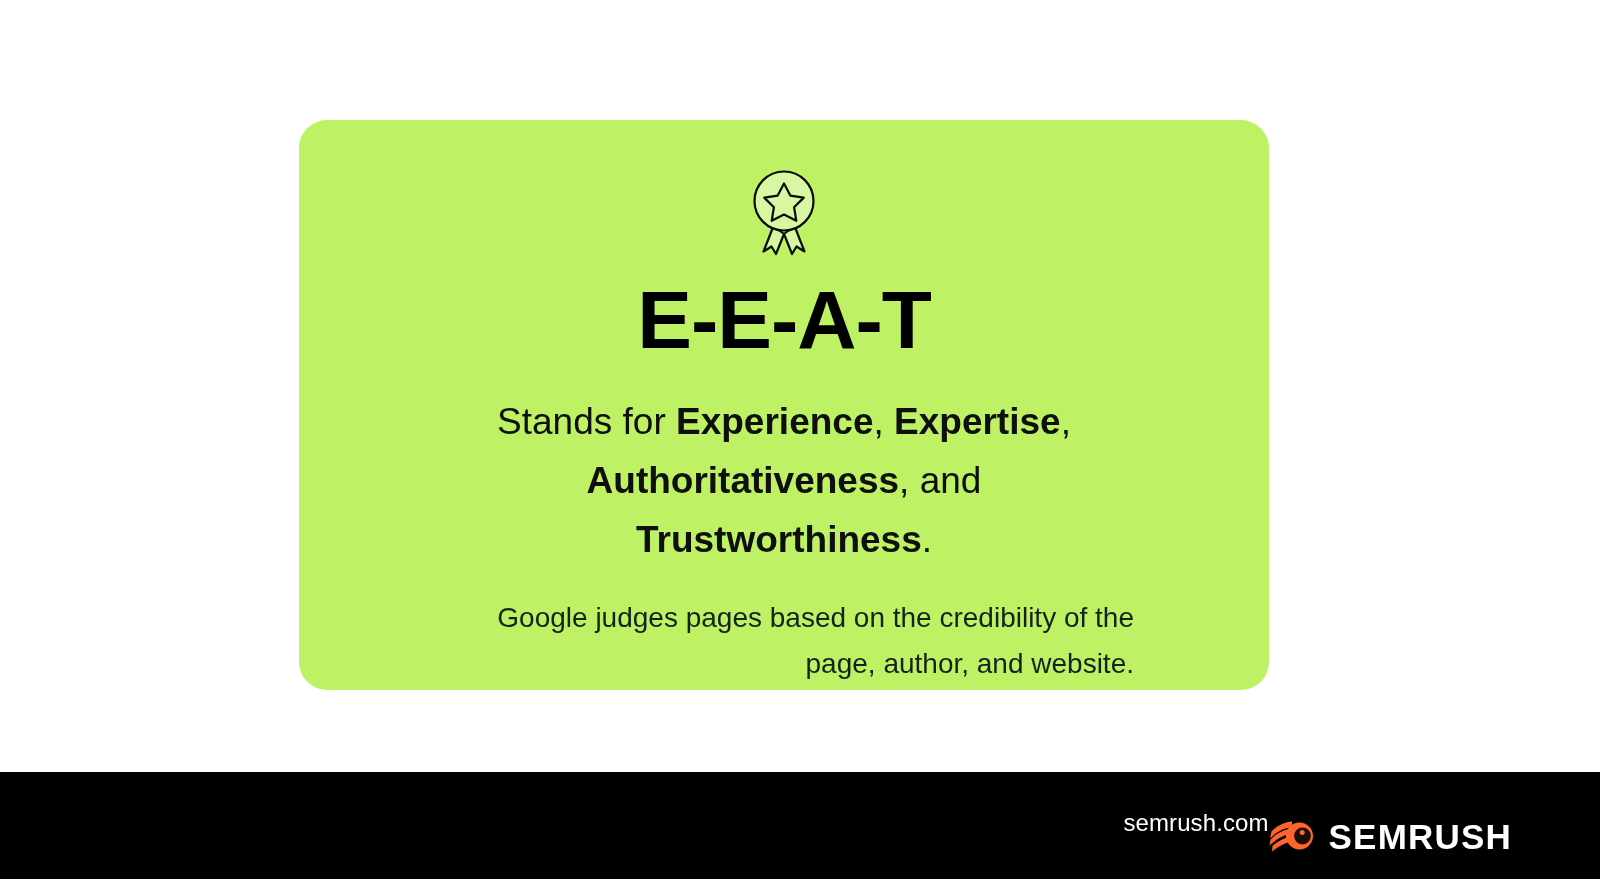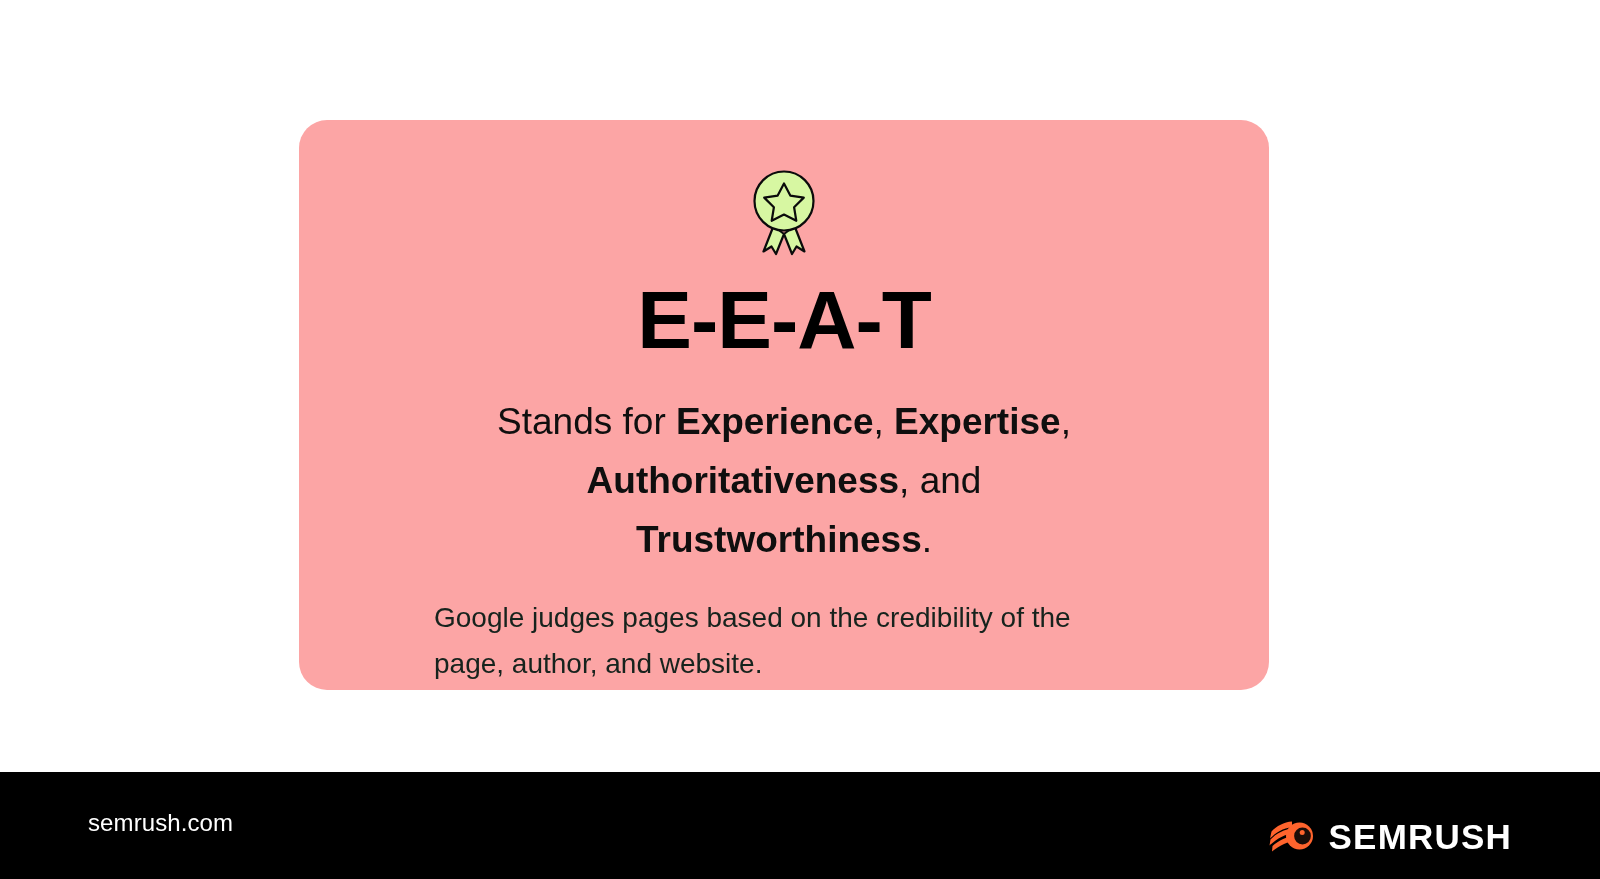--- a/index.html
+++ b/index.html
@@ -27,21 +27,21 @@
     background: #ffffff;
   }
 
   
   .card {
     position: absolute;
     left: 299px;
     top: 120px;
     width: 970px;
     height: 570px;
-    background: #fca5a5;
+    background: #bef264;
     border-radius: 28px;
     box-sizing: border-box;
     display: flex;
     flex-direction: column;
     align-items: center;
     padding-top: 48px;
   }
 
   
   .icon-award {
@@ -83,34 +83,34 @@
     font-weight: 700;
   }
 
   .card-body {
     margin: 26px 0 0 0;
     width: 700px;
     font-size: 28px;
     line-height: 1.63;
     font-weight: 400;
     color: #16231d;
-    text-align: left;
+    text-align: right;
   }
 
   
   .footer {
     position: absolute;
     left: 0;
     top: 772px;
     width: 1600px;
     height: 107px;
     background: #000000;
     display: flex;
     align-items: center;
-    justify-content: space-between;
+    justify-content: flex-end;
     box-sizing: border-box;
     padding: 0 88px 5px 88px;
   }
   .footer-url {
     color: #ffffff;
     font-size: 24px;
     font-weight: 400;
     letter-spacing: 0.1px;
   }
 

